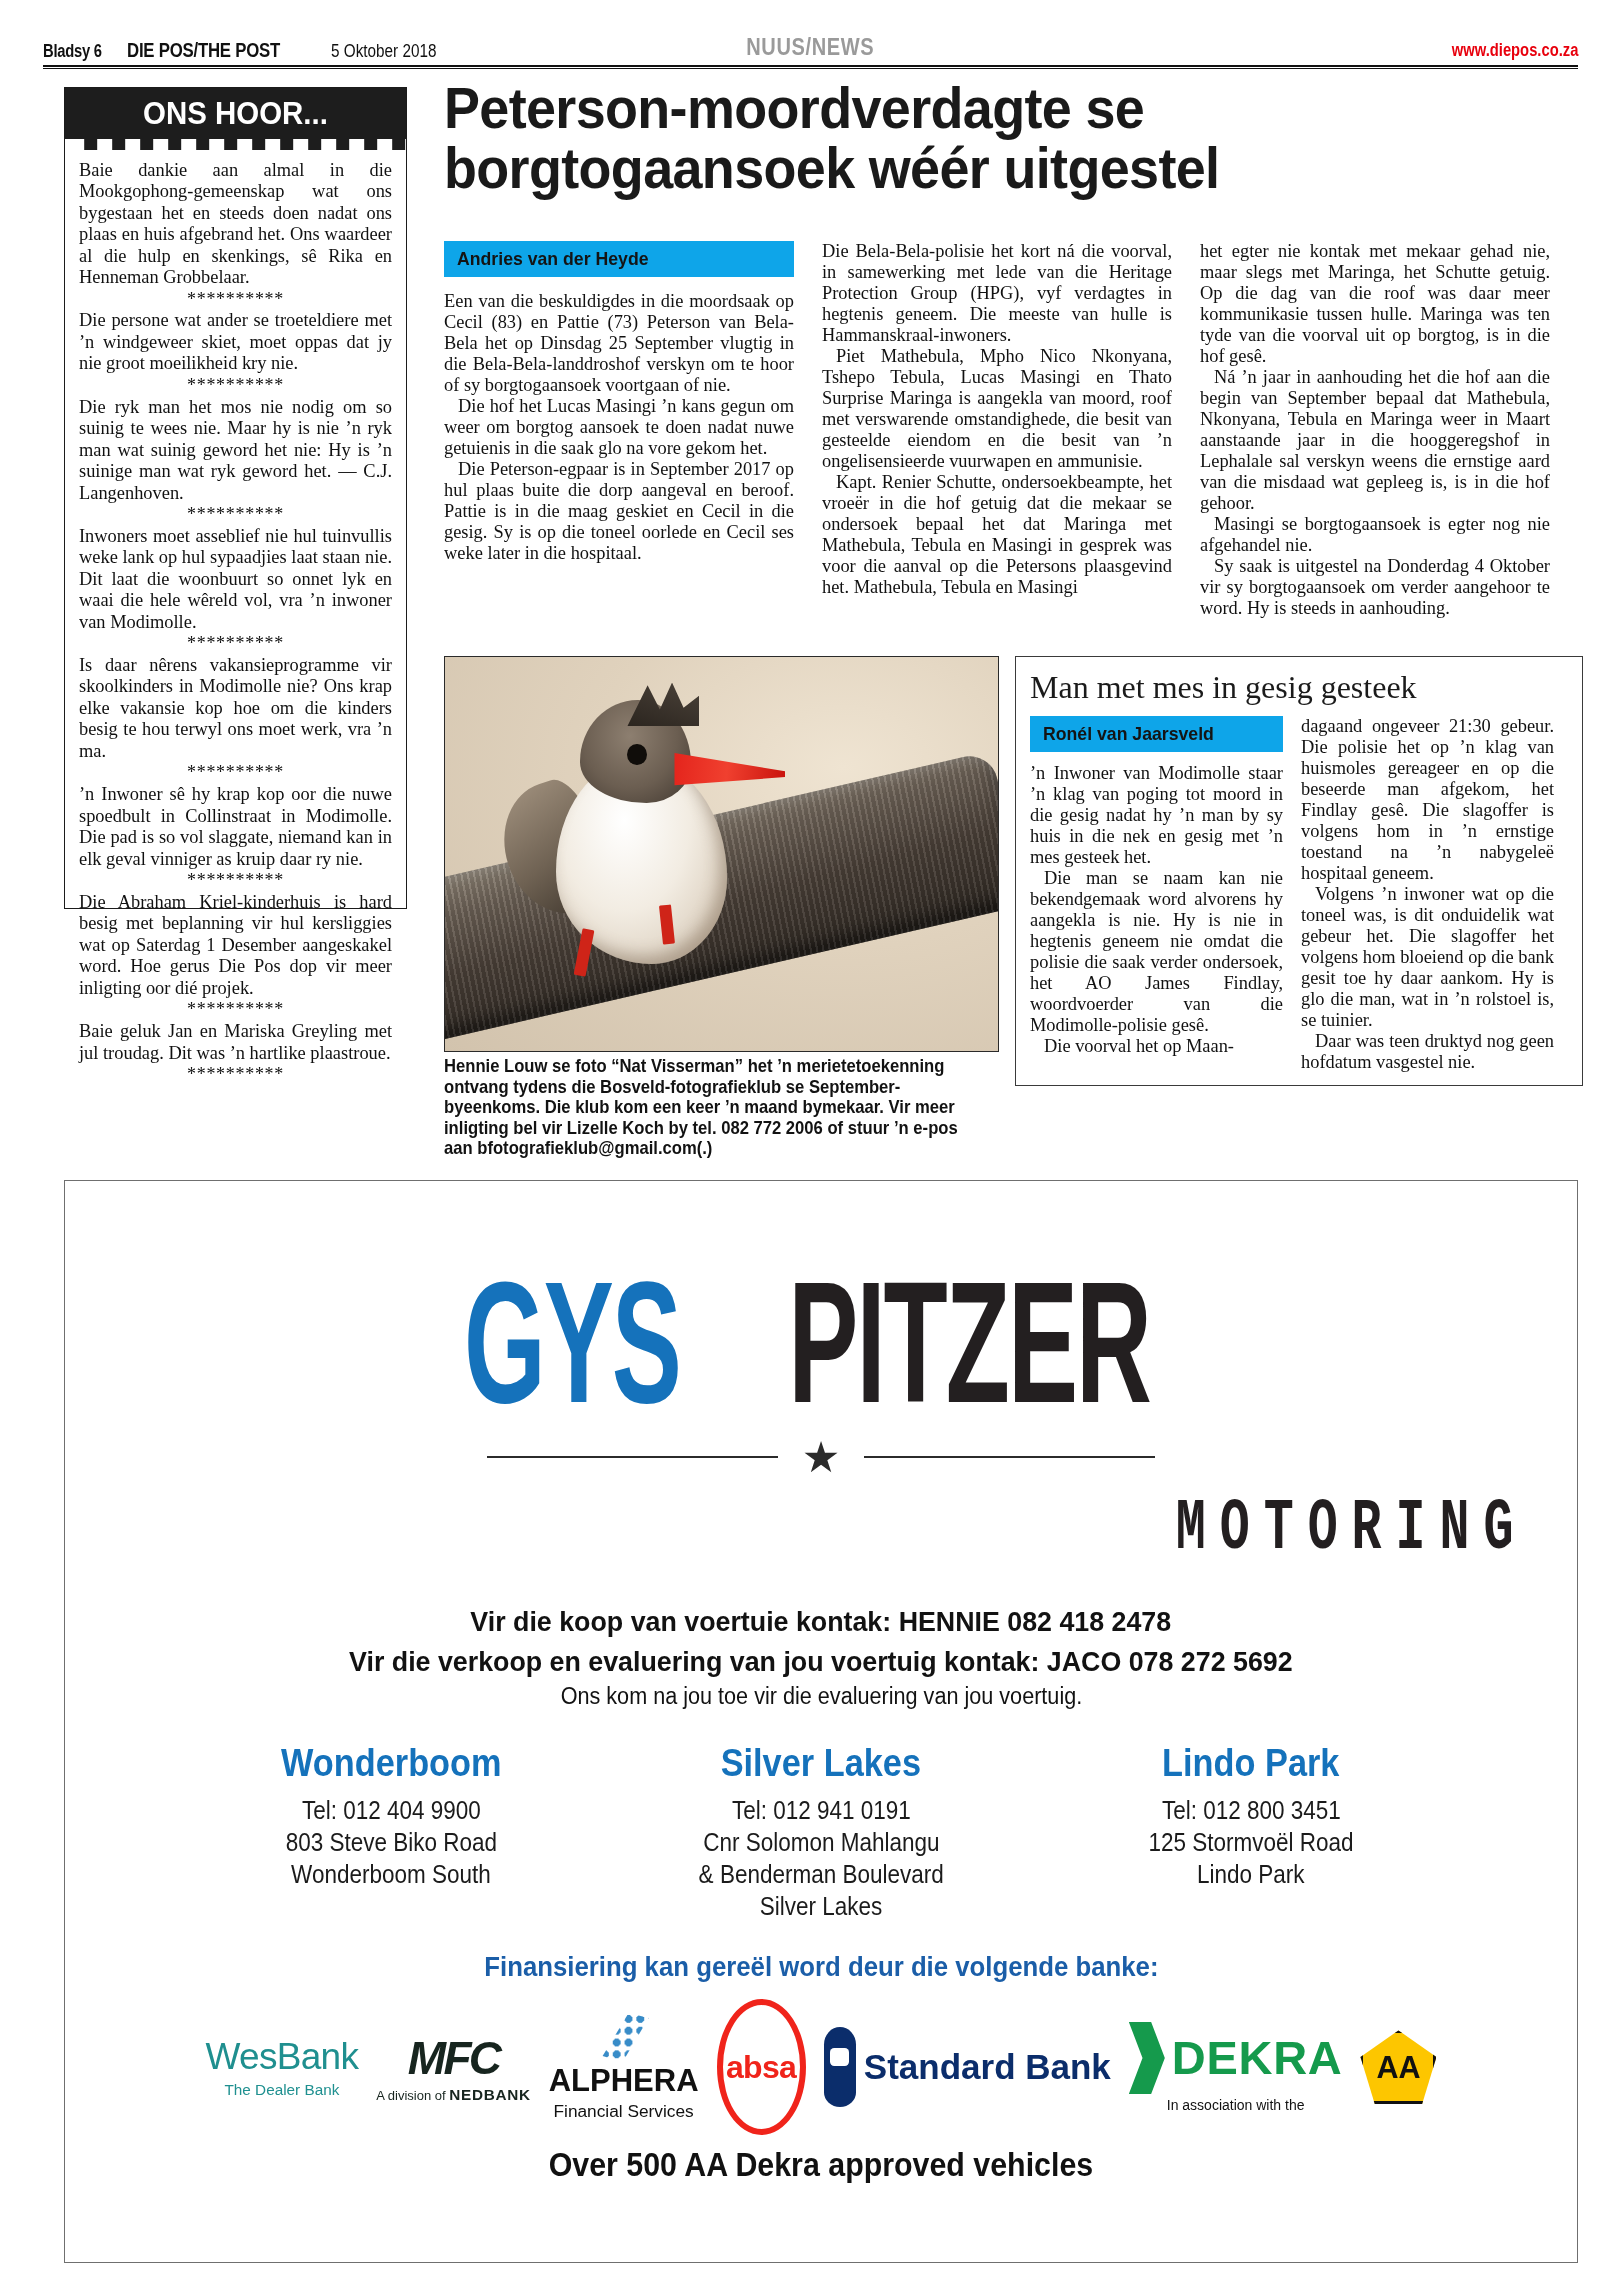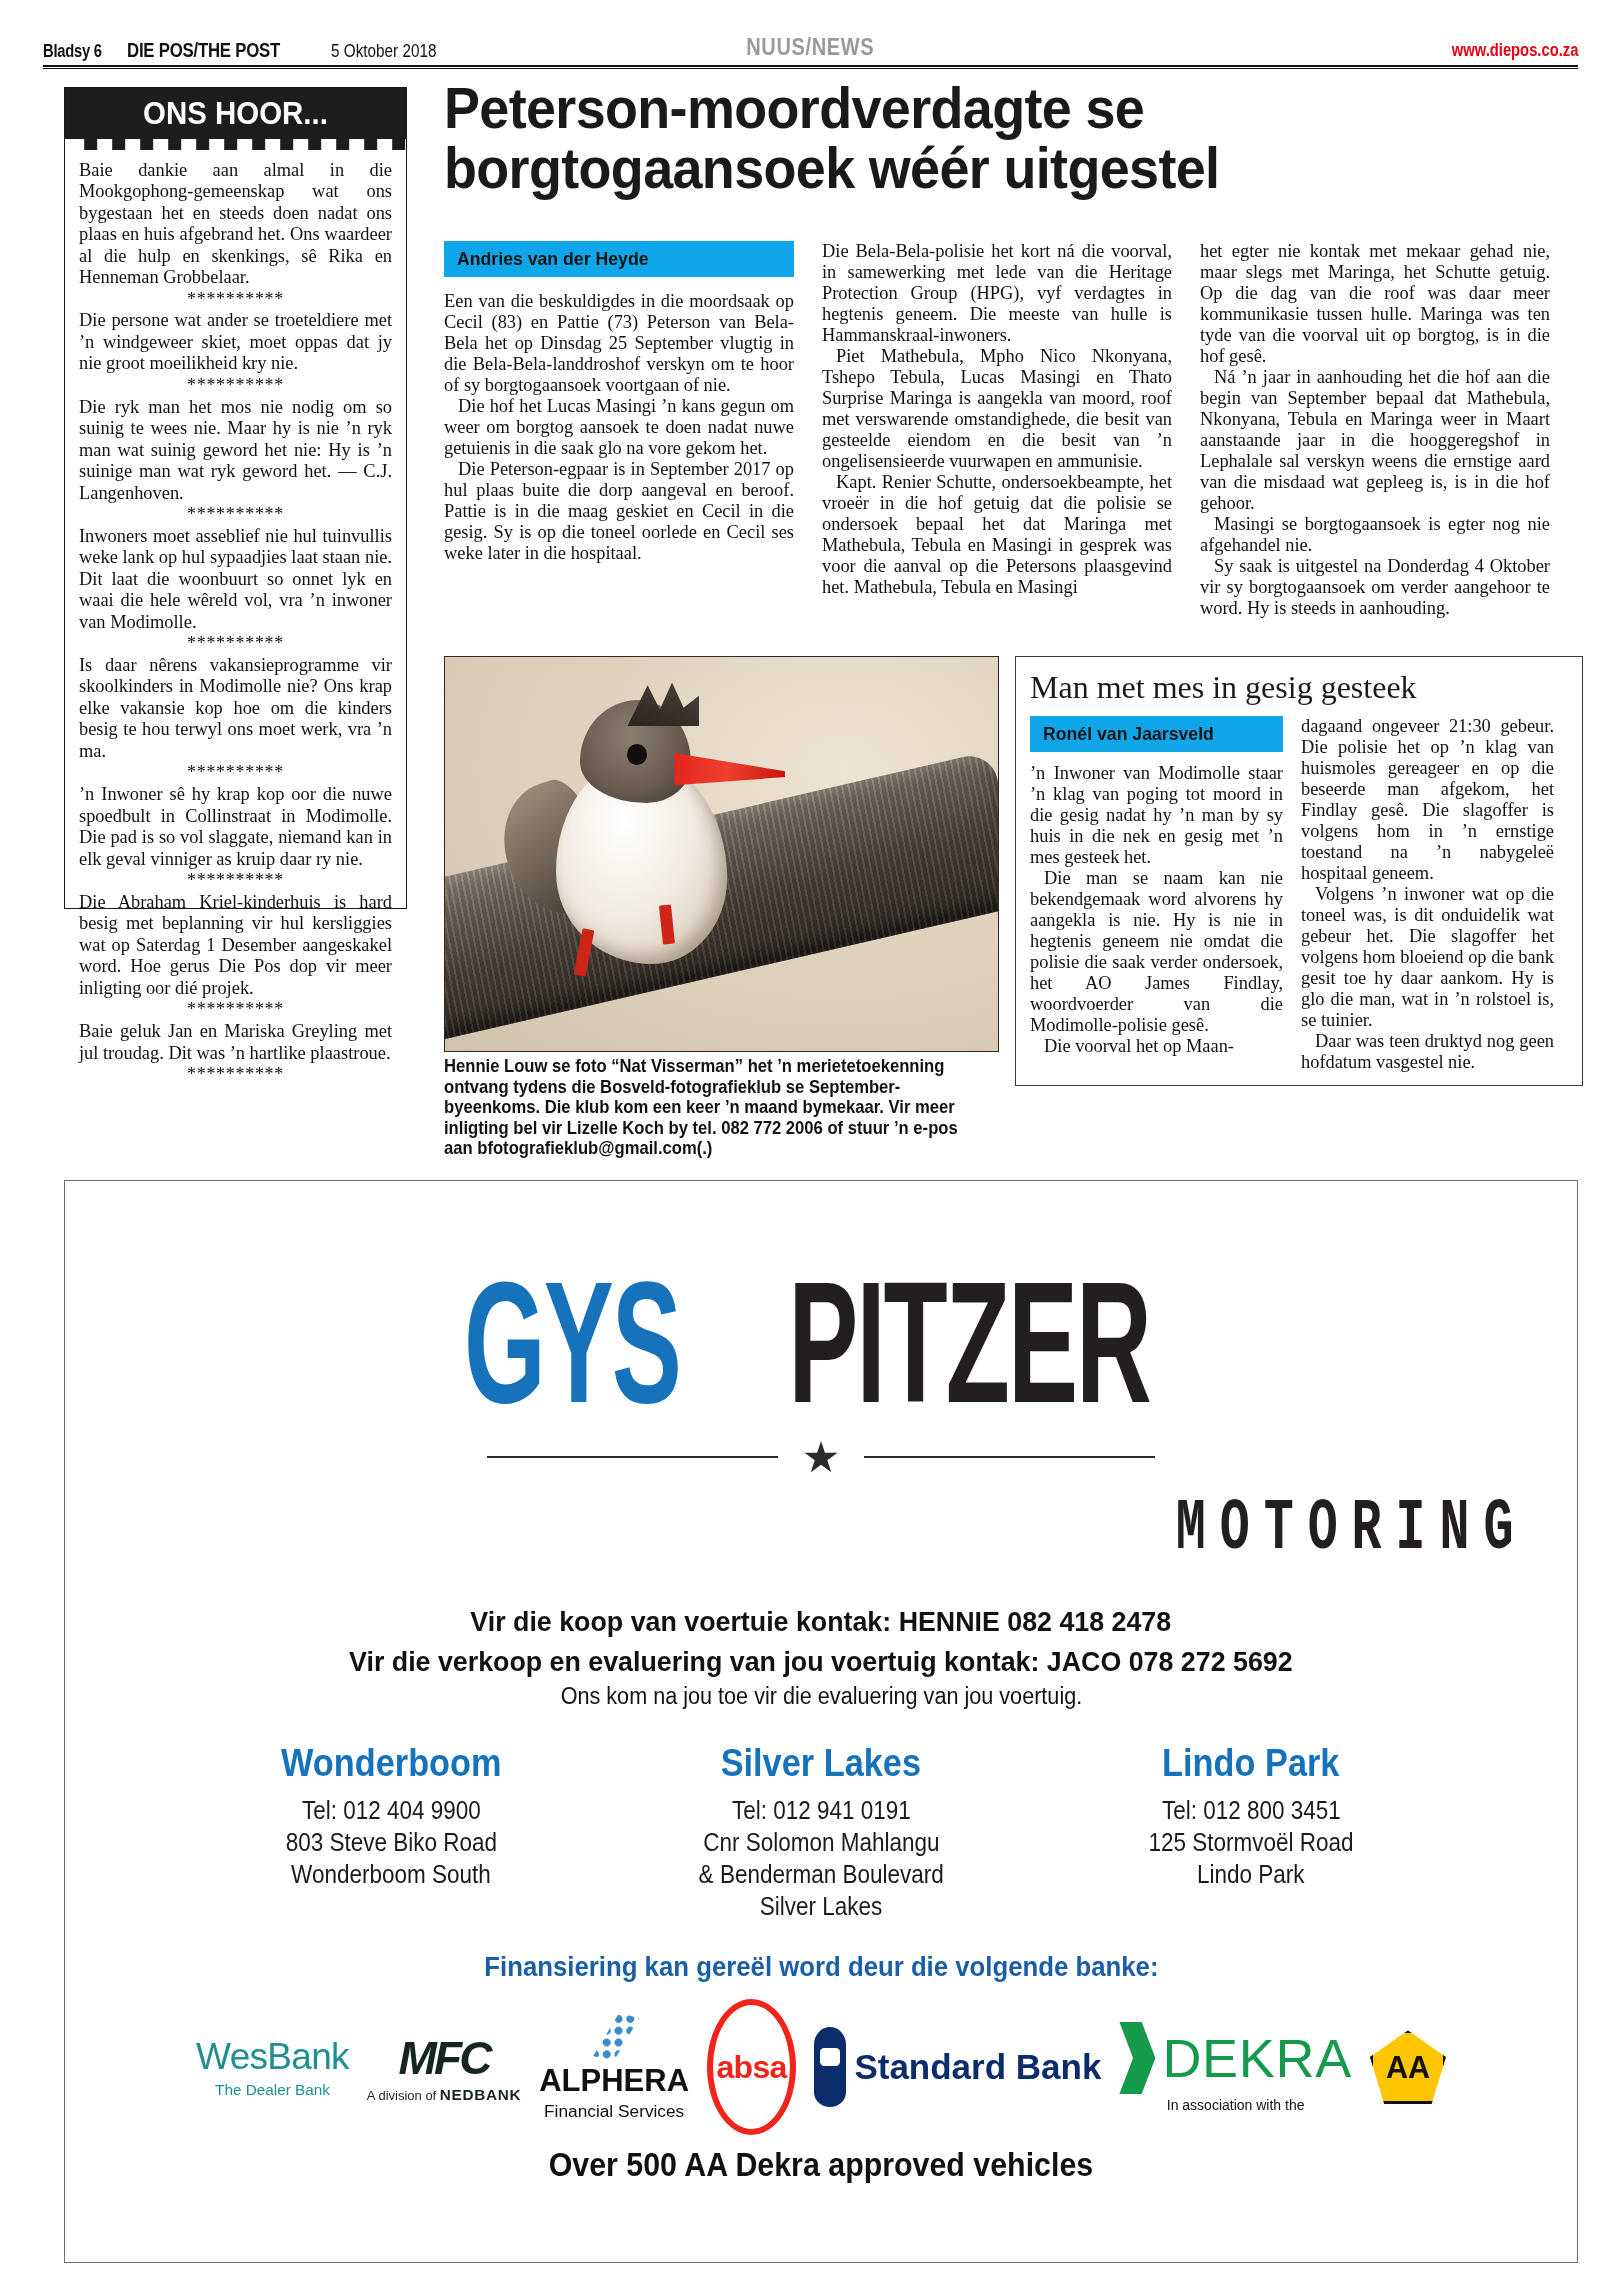--- a/index.html
+++ b/index.html
@@ -336,21 +336,21 @@
     background:#fff; border-radius:4.2px;
   }
   .sb-word{ font-family:"Liberation Sans", sans-serif; font-weight:bold; font-size:35px; color:#0b2d6b;}
 
   .dekra-row{ display:flex; align-items:center; gap:7px;}
   .dekra-mark{
     width:36px; height:72px;
     background:#159a4c;
     clip-path: polygon(0% 0%, 62% 0%, 100% 50%, 62% 100%, 0% 100%, 38% 50%);
   }
-  .dekra-word{ font-family:"Liberation Sans", sans-serif; font-weight:normal; font-size:54px; color:#159a4c; letter-spacing:0.7px;}
+  .dekra-word{ font-family:"Liberation Sans", sans-serif; font-weight:bold; font-size:47px; color:#159a4c; letter-spacing:0.7px;}
   .dekra-sub{ font-family:"Liberation Sans", sans-serif; font-size:14px; color:#111; margin-top:2.8px;}
   .aa-badge{
     width:76px; height:74px; background:#fdc600; border:3.5px solid #111;
     clip-path: polygon(50% 0%, 100% 36%, 81% 100%, 19% 100%, 0% 36%);
     display:flex; align-items:center; justify-content:center;
     font-family:"Liberation Sans", sans-serif; font-weight:bold; font-size:30.5px; color:#111;
   }
 
   #ad-bottom {
     margin-top:12.5px; text-align:center;
@@ -410,21 +410,21 @@
   <div class="colbody">
     <p>Een van die beskuldigdes in die moordsaak op Cecil (83) en Pattie (73) Peterson van Bela-Bela het op Dinsdag 25 September vlugtig in die Bela-Bela-landdroshof verskyn om te hoor of sy borgtogaansoek voortgaan of nie.</p>
     <p>Die hof het Lucas Masingi ’n kans gegun om weer om borgtog aansoek te doen nadat nuwe getuienis in die saak glo na vore gekom het.</p>
     <p>Die Peterson-egpaar is in September 2017 op hul plaas buite die dorp aangeval en beroof. Pattie is in die maag geskiet en Cecil in die gesig. Sy is op die toneel oorlede en Cecil ses weke later in die hospitaal.</p>
   </div>
 </div>
 
 <div class="story-col" id="col2">
   <p>Die Bela-Bela-polisie het kort ná die voorval, in samewerking met lede van die Heritage Protection Group (HPG), vyf verdagtes in hegtenis geneem. Die meeste van hulle is Hammanskraal-inwoners.</p>
   <p>Piet Mathebula, Mpho Nico Nkonyana, Tshepo Tebula, Lucas Masingi en Thato Surprise Maringa is aangekla van moord, roof met verswarende omstandighede, die besit van gesteelde eiendom en die besit van ’n ongelisensieerde vuurwapen en ammunisie.</p>
-  <p>Kapt. Renier Schutte, ondersoekbeampte, het vroeër in die hof getuig dat die polisie se ondersoek bepaal het dat Maringa met Mathebula, Tebula en Masingi in gesprek was voor die aanval op die Petersons plaasgevind het. Mathebula, Tebula en Masingi</p>
+  <p>Kapt. Renier Schutte, ondersoekbeampte, het vroeër in die hof getuig dat die mekaar se ondersoek bepaal het dat Maringa met Mathebula, Tebula en Masingi in gesprek was voor die aanval op die Petersons plaasgevind het. Mathebula, Tebula en Masingi</p>
 </div>
 
 <div class="story-col" id="col3">
   <p>het egter nie kontak met mekaar gehad nie, maar slegs met Maringa, het Schutte getuig. Op die dag van die roof was daar meer kommunikasie tussen hulle. Maringa was ten tyde van die voorval uit op borgtog, is in die hof gesê.</p>
   <p>Ná ’n jaar in aanhouding het die hof aan die begin van September bepaal dat Mathebula, Nkonyana, Tebula en Maringa weer in Maart aanstaande jaar in die hooggeregshof in Lephalale sal verskyn weens die ernstige aard van die misdaad wat gepleeg is, is in die hof gehoor.</p>
   <p>Masingi se borgtogaansoek is egter nog nie afgehandel nie.</p>
   <p>Sy saak is uitgestel na Donderdag 4 Oktober vir sy borgtogaansoek om verder aangehoor te word. Hy is steeds in aanhouding.</p>
 </div>
 
 <div id="photo-wrap">

